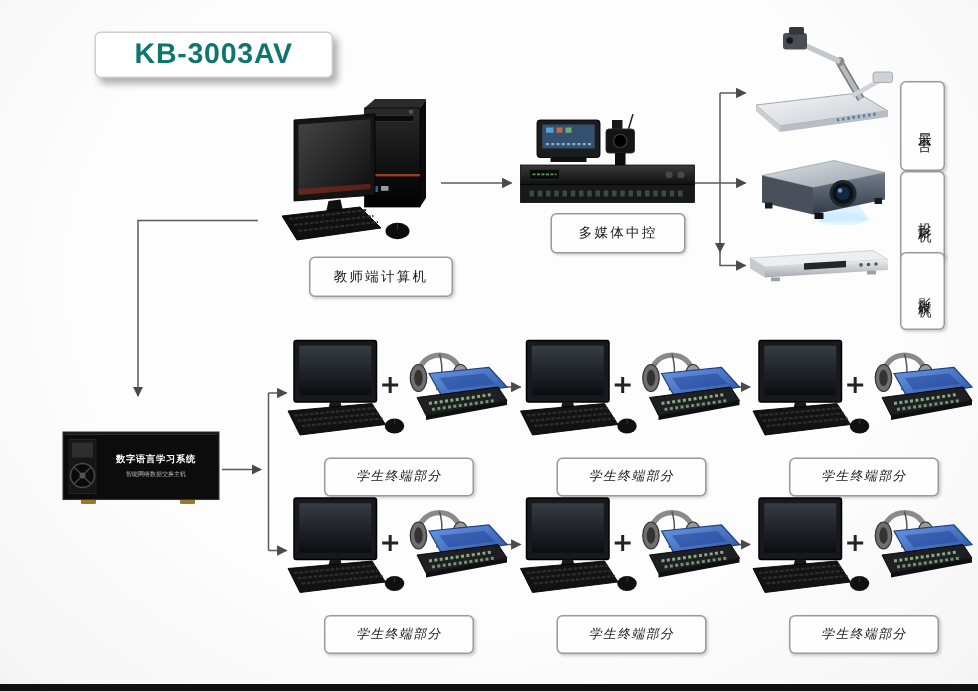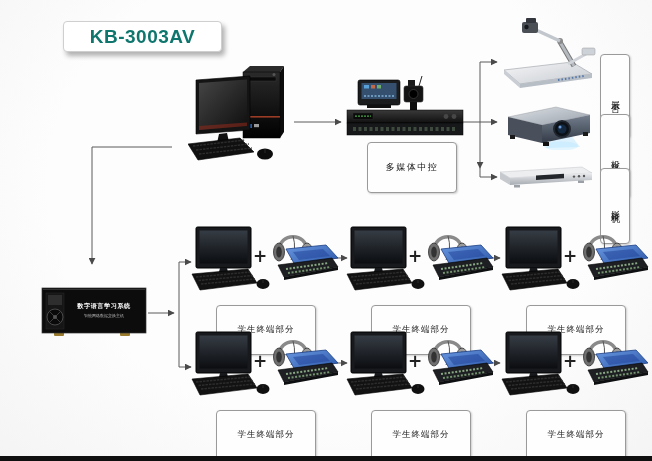--- a/index.html
+++ b/index.html
@@ -6,32 +6,32 @@
   #canvas{position:relative;width:652px;height:461px;overflow:hidden;
     background:radial-gradient(ellipse at 50% 40%, #fdfdfd 60%, #f4f4f4 100%);
     font-family:"DejaVu Sans",sans-serif;}
   .abs{position:absolute;}
   .badge{position:absolute;left:23px;top:21px;width:157px;height:29px;background:#fff;
     border:1px solid #cfcfcf;border-radius:4px;box-shadow:3px 4px 5px rgba(0,0,0,.30);
     display:flex;align-items:center;justify-content:center;
     font:bold 19px "Liberation Sans",sans-serif;letter-spacing:.5px;color:#0f766e;margin-left:40px;}
   .pill{position:absolute;background:#fefefe;border:1px solid #9a9a9a;border-radius:4px;
     font-size:9px;color:#151515;display:flex;align-items:center;justify-content:center;
-    letter-spacing:1.5px;padding:16px 2px;box-shadow:1px 1px 2px rgba(0,0,0,.18);
+    letter-spacing:1.5px;padding:4px 2px;box-shadow:1px 1px 2px rgba(0,0,0,.18);
     font-family:"DejaVu Serif",serif;white-space:nowrap;overflow:hidden;}
   .vpill{writing-mode:vertical-rl;text-orientation:upright;letter-spacing:2px;font-size:9px;}
   #stations{position:absolute;left:190px;top:225px;width:462px;height:236px;}
   .station{position:absolute;width:152px;height:102px;}
   .station:nth-of-type(1){left:0;top:0}
   .station:nth-of-type(2){left:155px;top:0}
   .station:nth-of-type(3){left:310px;top:0}
   .station:nth-of-type(4){left:0;top:105px}
   .station:nth-of-type(5){left:155px;top:105px}
   .station:nth-of-type(6){left:310px;top:105px}
-  .s-label{left:26px;top:80px;width:94px;height:16px;font-size:8.5px;letter-spacing:1px;}
+  .s-label{left:26px;top:80px;width:94px;height:16px;font-size:8.5px;letter-spacing:1px;font-style:italic;}
   #bottom-bar{position:absolute;left:0;top:456px;width:652px;height:5px;background:#101010;}
 </style>
 </head>
 <body>
 
 <div id="canvas">
 
   <svg width="0" height="0" style="position:absolute" aria-hidden="true">
     <defs>
       <linearGradient id="gScreen" x1="0" y1="0" x2="1" y2="1">
@@ -113,20 +113,23 @@
     <polygon points="8,16 62,12 62,66 8,70" fill="#141414" stroke="#000" stroke-width=".6"></polygon>
     <polygon points="11,19 59,15.5 59,62 11,66" fill="url(#gScreen)"></polygon>
     <polygon points="11,62 59,58.5 59,62 11,66" fill="#8a2a1a" opacity=".6"></polygon>
     <polygon points="31,70 39,69 41,78 29,79" fill="#101010"></polygon>
     <ellipse cx="35" cy="81" rx="16" ry="3.5" fill="#0c0c0c"></ellipse>
     <polygon points="0,80 52,74 66,88 10,96" fill="#101010" stroke="#000" stroke-width=".6"></polygon>
     <path d="M5,82 L57,76 M8,86 L61,80 M11,90 L64,84" stroke="#2d2d2d" stroke-width="1.4" stroke-dasharray="2.5 1"></path>
     <ellipse cx="77" cy="90" rx="8" ry="5.5" fill="#0d0d0d"></ellipse>
     <line x1="77" y1="85" x2="77" y2="89" stroke="#333" stroke-width=".8"></line>
   </svg>
+  <div class="pill" style="left:206px;top:171px;width:90px;height:17px">
+    <span>教师端计算机</span>
+  </div>
 
   <svg class="abs" style="left:345px;top:76px" width="120" height="62" viewBox="0 0 120 62">
     <rect x="13" y="4" width="42" height="25" rx="2" fill="#1a1c1e" stroke="#000" stroke-width=".6"></rect>
     <rect x="16.5" y="7" width="35" height="16" fill="#35506e"></rect>
     <rect x="19" y="9" width="5" height="3.5" fill="#5aa0d8"></rect>
     <rect x="26" y="9" width="4" height="3.5" fill="#c06a4a"></rect>
     <rect x="32" y="9" width="4" height="3.5" fill="#6fae6f"></rect>
     <line x1="19" y1="20" x2="49" y2="20" stroke="#7fb0d8" stroke-width="1.5" stroke-dasharray="2 1.5"></line>
     <rect x="22" y="29" width="24" height="3" fill="#101010"></rect>
     <line x1="74" y1="10" x2="77" y2="0" stroke="#222" stroke-width="1"></line>

